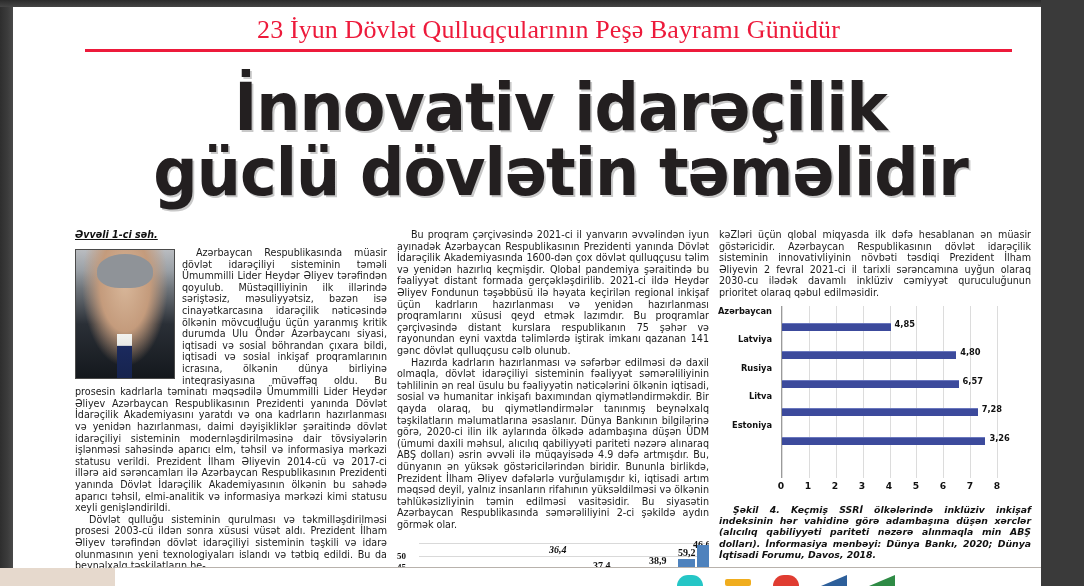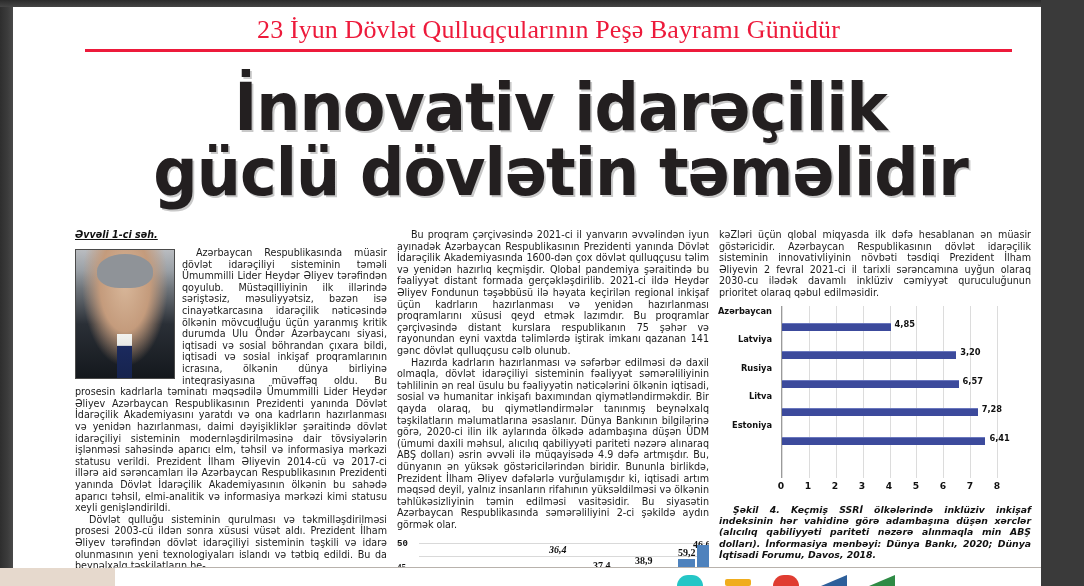--- a/index.html
+++ b/index.html
@@ -344,33 +344,33 @@
         </div>
         <p class="body-text indent">Azərbaycan Respublikasında müasir dövlət idarəçiliyi sisteminin təməli Ümummilli Lider Heydər Əliyev tərəfindən qoyulub. Müstəqilliyinin ilk illərində səriştəsiz, məsuliyyətsiz, bəzən isə cinayətkarcasına idarəçilik nəticəsində ölkənin mövcudluğu üçün yaranmış kritik durumda Ulu Öndər Azərbaycanı siyasi, iqtisadi və sosial böhrandan çıxara bildi, iqtisadi və sosial inkişaf proqramlarının icrasına, ölkənin dünya birliyinə inteqrasiyasına müvəffəq oldu. Bu prosesin kadrlarla təminatı məqsədilə Ümummilli Lider Heydər Əliyev Azərbaycan Respublikasının Prezidenti yanında Dövlət İdarəçilik Akademiyasını yaratdı və ona kadrların hazırlanması və yenidən hazırlanması, daimi dəyişikliklər şəraitində dövlət idarəçiliyi sisteminin modernləşdirilməsinə dair tövsiyələrin işlənməsi sahəsində aparıcı elm, təhsil və informasiya mərkəzi statusu verildi. Prezident İlham Əliyevin 2014-cü və 2017-ci illərə aid sərəncamları ilə Azərbaycan Respublikasının Prezidenti yanında Dövlət İdarəçilik Akademiyasının ölkənin bu sahədə aparıcı təhsil, elmi-analitik və informasiya mərkəzi kimi statusu xeyli genişləndirildi.</p>
         <p class="body-text indent">Dövlət qulluğu sisteminin qurulması və təkmilləşdirilməsi prosesi 2003-cü ildən sonra xüsusi vüsət aldı. Prezident İlham Əliyev tərəfindən dövlət idarəçiliyi sisteminin təşkili və idarə olunmasının yeni texnologiyaları islandı və tətbiq edildi. Bu da beynəlxalq təşkilatların he-</p>
       </div>
 
       <div class="col col-2">
         <p class="body-text indent">Bu proqram çərçivəsində 2021-ci il yanvarın əvvəlindən iyun ayınadək Azərbaycan Respublikasının Prezidenti yanında Dövlət İdarəçilik Akademiyasında 1600-dən çox dövlət qulluqçusu təlim və yenidən hazırlıq keçmişdir. Qlobal pandemiya şəraitində bu fəaliyyət distant formada gerçəkləşdirilib. 2021-ci ildə Heydər Əliyev Fondunun təşəbbüsü ilə həyata keçirilən regional inkişaf üçün kadrların hazırlanması və yenidən hazırlanması proqramlarını xüsusi qeyd etmək lazımdır. Bu proqramlar çərçivəsində distant kurslara respublikanın 75 şəhər və rayonundan eyni vaxtda təlimlərdə iştirak imkanı qazanan 141 gənc dövlət qulluqçusu cəlb olunub.</p>
         <p class="body-text indent">Hazırda kadrların hazırlanması və səfərbər edilməsi də daxil olmaqla, dövlət idarəçiliyi sisteminin fəaliyyət səmərəliliyinin təhlilinin ən real üsulu bu fəaliyyətin nəticələrini ölkənin iqtisadi, sosial və humanitar inkişafı baxımından qiymətləndirməkdir. Bir qayda olaraq, bu qiymətləndirmələr tanınmış beynəlxalq təşkilatların məlumatlarına əsaslanır. Dünya Bankının bilgilərinə görə, 2020-ci ilin ilk aylarında ölkədə adambaşına düşən ÜDM (ümumi daxili məhsul, alıcılıq qabiliyyəti pariteti nəzərə alınaraq ABŞ dolları) əsrin əvvəli ilə müqayisədə 4.9 dəfə artmışdır. Bu, dünyanın ən yüksək göstəricilərindən biridir. Bununla birlikdə, Prezident İlham Əliyev dəfələrlə vurğulamışdır ki, iqtisadi artım məqsəd deyil, yalnız insanların rifahının yüksəldilməsi və ölkənin təhlükəsizliyinin təmin edilməsi vasitəsidir. Bu siyasətin Azərbaycan Respublikasında səmərəliliyini 2-ci şəkildə aydın görmək olar.</p>
 
         <div class="chart2">
-          <div class="c2-ylab" style="top:0px;font-family:Liberation Mono, monospace;">50</div>
+          <div class="c2-ylab" style="top:12px;">50</div>
           <div class="c2-ylab" style="top:13px;margin-top:10px;">45</div>
           <div class="c2-ylab" style="top:26px;">40</div>
           <div class="c2-ylab" style="top:38px;">35</div>
 
           <div class="c2-grid" style="top:4px;"></div>
           <div class="c2-grid" style="top:17px;"></div>
           <div class="c2-grid" style="top:30px;"></div>
 
           <div class="c2-val" style="left:120px; top:35px;">32,1</div>
           <div class="c2-val" style="left:152px; top:5px;font-style:italic;">36,4</div>
           <div class="c2-val" style="left:196px; top:21px;">37,4</div>
-          <div class="c2-val" style="left:238px; top:16px;">38,9</div>
+          <div class="c2-val" style="left:252px; top:16px;">38,9</div>
           <div class="c2-val" style="left:281px; top:8px;">59,2</div>
           <div class="c2-val" style="left:296px; top:0px;">46,6</div>
 
           <div class="c2-bar" style="left:154px; height:8px;"></div>
           <div class="c2-bar" style="left:197px; height:12px;"></div>
           <div class="c2-bar" style="left:239px; height:17px;"></div>
           <div class="c2-bar" style="left:281px; height:26px;"></div>
           <div class="c2-bar" style="left:300px; height:40px;"></div>
         </div>
       </div>
@@ -392,40 +392,40 @@
 
             <div class="bar-row">
               <span class="bar-label">Azərbaycan</span>
               <div class="bar-fill" style="width:50.5%;"></div>
               <span class="bar-value" style="left:50.5%;">4,85</span>
             </div>
 
             <div class="bar-row">
               <span class="bar-label">Latviya</span>
               <div class="bar-fill" style="width:81%;"></div>
-              <span class="bar-value" style="left:81%;">3,20</span>
+              <span class="bar-value" style="left:81%;">4,80</span>
             </div>
 
 
             <div class="bar-row">
               <span class="bar-label">Rusiya</span>
               <div class="bar-fill" style="width:82.1%;"></div>
               <span class="bar-value" style="left:82.1%;">6,57</span>
             </div>
 
             <div class="bar-row">
               <span class="bar-label">Litva</span>
               <div class="bar-fill" style="width:91%;"></div>
               <span class="bar-value" style="left:91%;">7,28</span>
             </div>
 
             <div class="bar-row">
               <span class="bar-label">Estoniya</span>
               <div class="bar-fill" style="width:94.6%;"></div>
-              <span class="bar-value" style="left:94.6%;">6,41</span>
+              <span class="bar-value" style="left:94.6%;">3,26</span>
             </div>
           </div>
 
           <div class="x-axis">
             <span class="x-tick" style="left:0%;">0</span>
             <span class="x-tick" style="left:12.5%;">1</span>
             <span class="x-tick" style="left:25%;">2</span>
             <span class="x-tick" style="left:37.5%;">3</span>
             <span class="x-tick" style="left:50%;">4</span>
             <span class="x-tick" style="left:62.5%;">5</span>

